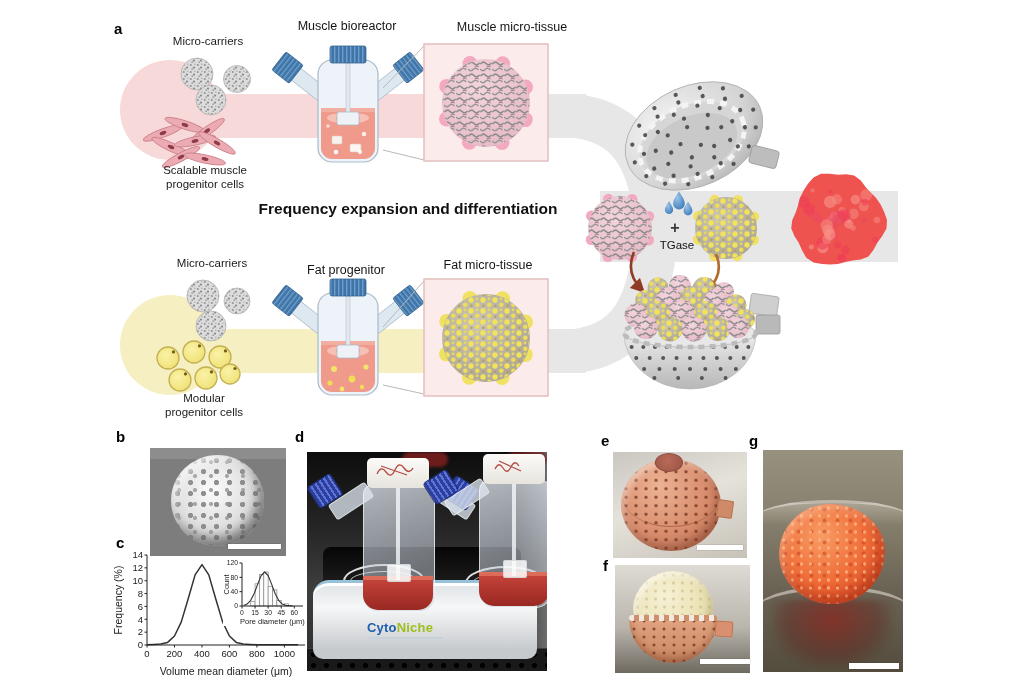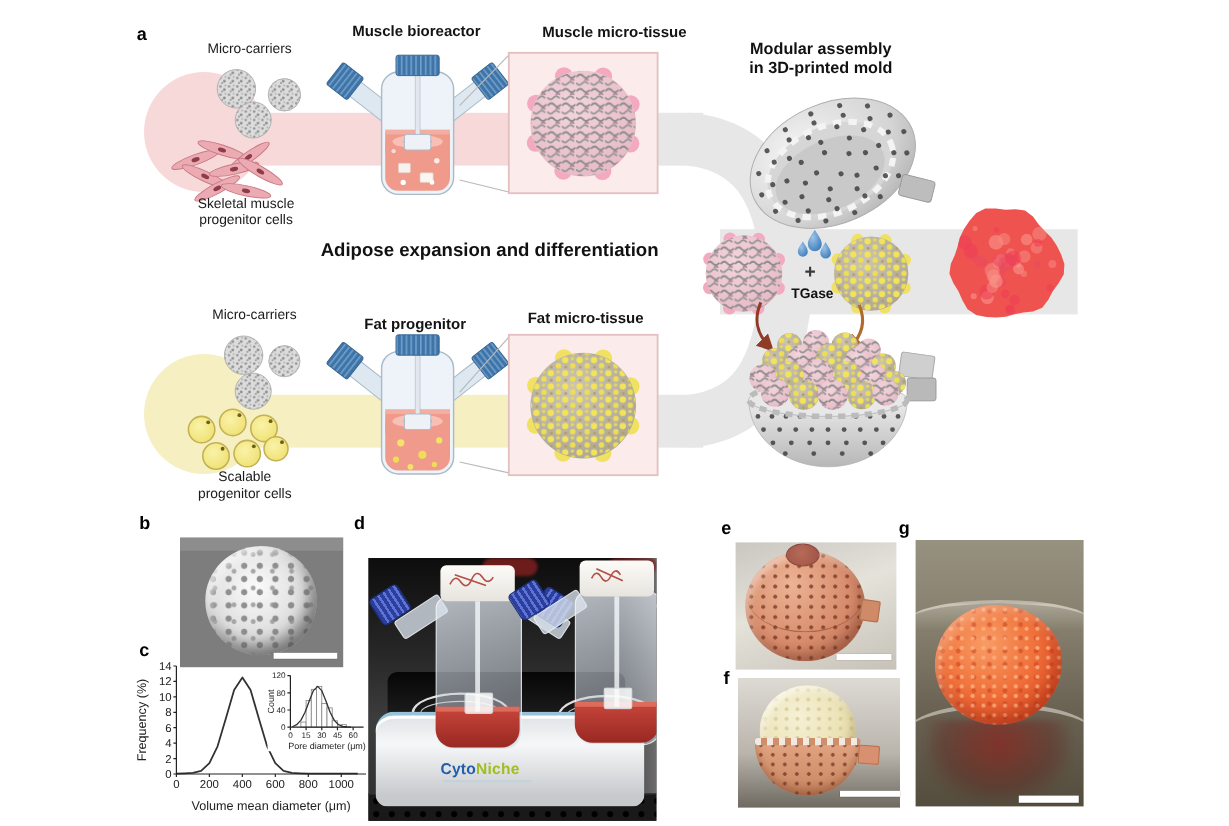--- a/index.html
+++ b/index.html
@@ -1,25 +1,25 @@
 <!DOCTYPE html>
 <html style="--c-path-pink: #f7d9da; --c-path-yellow: #f6efc2; --c-path-gray: #e7e7e7; --c-cap-blue: #3f74a8; --c-droplet-blue: #4a8cc8; --c-meatball-red: #ef5350; --c-brand-blue: #1f5fae; --c-brand-green: #9fbf1f; --c-muscle-pink: #ecc3cd; --c-fat-yellow: #f0e25e;"><head>
 <meta charset="utf-8">
 <style>
   html,body{margin:0;padding:0;background:#fff;}
   #fig{position:relative;width:1024px;height:688px;background:#fff;overflow:hidden;
        font-family:"Liberation Sans","DejaVu Sans",sans-serif;color:#1b1b1b;}
   #panelA{position:absolute;left:0;top:0;}
   .lbl{position:absolute;text-align:center;white-space:pre-line;line-height:1.22;
        font-size:11.5px;color:#1b1b1b;transform:translateX(-50%);}
-  .hd{font-weight:bold;font-size:12.5px;color:#141414;}
+  .hd{font-weight:normal;font-size:12.5px;color:#141414;}
   .big{font-weight:bold;font-size:13.5px;color:#111;}
   .scal{font-weight:bold;font-size:15.5px;color:#111;}
   .plus{font-weight:bold;font-size:16px;color:#3a3a3a;}
-  .tgase{font-weight:bold;font-size:11.5px;color:#111;}
+  .tgase{font-weight:normal;font-size:11.5px;color:#111;}
   .plett{position:absolute;font-weight:bold;font-size:15px;color:#000;}
   .pp{fill:var(--c-path-pink,#f7d9da);} .yp{fill:var(--c-path-yellow,#f6efc2);}
   .gp{fill:var(--c-path-gray,#e7e7e7);}
   .gps{stroke:var(--c-path-gray,#e7e7e7);stroke-width:44;fill:none;stroke-linecap:round;}
   .zoomline{stroke:#b9b9b9;stroke-width:1;}
   .tissuebox{fill:#fcebeb;stroke:#e4bfbf;stroke-width:1.5;}
   .sbar{position:absolute;height:5px;background:#fff;box-shadow:0 0 1px rgba(0,0,0,.4);}
   .panel-art{position:absolute;overflow:hidden;}
   
   #pb{left:150px;top:448px;width:136px;height:108px;background:#7d7d7d;}
@@ -29,21 +29,21 @@
       radial-gradient(circle,#8f8f8f 2.2px,transparent 3px),
       radial-gradient(circle,#a6a6a6 1.6px,transparent 2.4px),
       radial-gradient(circle at 45% 38%,#fbfbfb,#dedede 52%,#bcbcbc 78%,#9c9c9c);
     background-size:13px 11px,16px 14px,100% 100%;
     box-shadow:inset -5px -7px 12px rgba(55,55,55,.55),inset 4px 5px 8px rgba(255,255,255,.75);}
   
   #chart-main{position:absolute;left:113px;top:549px;}
   #chart-inset{position:absolute;left:223px;top:559px;background:#fff;}
   #chart-main text,#chart-inset text{fill:#222;font-family:"Liberation Sans","DejaVu Sans",sans-serif;}
   
-  #pd{left:307px;top:465px;width:240px;height:219px;background:#262626;}
+  #pd{left:307px;top:452px;width:240px;height:219px;background:#262626;text-align:right;}
   .pd-wall{position:absolute;inset:0;background:linear-gradient(180deg,#0d0d0d,#262626 35%,#3d3d3d 62%,#2e2e2e);}
   .pd-wall::after{content:"";position:absolute;right:0;top:0;width:30px;height:100%;
       background:linear-gradient(90deg,transparent,#6d6d6d);}
   .pd-bottle{position:absolute;background:#7e1f1f;border-radius:8px;filter:blur(1.5px);opacity:.85;}
   .pd-floor{position:absolute;left:0;top:196px;width:100%;height:23px;background:#191919;
       background-image:radial-gradient(circle,#000 2.2px,transparent 2.9px);background-size:13px 11px;
       border-top:1px solid #3c3c3c;}
   .pd-plate{position:absolute;left:16px;right:26px;top:95px;height:68px;border-radius:8px 8px 4px 4px;
       background:linear-gradient(#060606,#1d1d1d 55%,#2f2f2f);}
   .pd-ring{position:absolute;width:78px;height:30px;border:2px solid #dedede;border-radius:50%;}
@@ -569,29 +569,27 @@
           <circle cx="812.5502695728397" cy="190.41650387925785" r="2.094487430106144" fill="#f58b82" opacity="0.55"></circle>
           <circle cx="844.4428111708263" cy="215.3222912444045" r="6.359317175279985" fill="#ee3d55" opacity="0.55"></circle>
         </g>
       </g>
   </svg>
 
   <div class="plett" style="left:114px;top:20px">a</div>
   <div class="lbl" style="left:208px;top:34px">Micro-carriers</div>
   <div class="lbl hd" style="left:347px;top:19px">Muscle bioreactor</div>
   <div class="lbl hd" style="left:512px;top:20px">Muscle micro-tissue</div>
-  <div class="lbl" style="left:205px;top:163px">Skeletal muscle
+  <div class="lbl" style="left:205px;top:163px">Scalable muscle
 progenitor cells</div>
-  <div class="lbl big" style="left:684px;top:33px">Modular assembly
-in 3D-printed mold</div>
-  <div class="lbl scal" style="left:408px;top:200px">Adipose expansion and differentiation</div>
+  <div class="lbl scal" style="left:408px;top:200px">Frequency expansion and differentiation</div>
   <div class="lbl" style="left:212px;top:256px">Micro-carriers</div>
   <div class="lbl hd" style="left:346px;top:263px">Fat progenitor</div>
   <div class="lbl hd" style="left:488px;top:258px">Fat micro-tissue</div>
-  <div class="lbl" style="left:204px;top:391px">Scalable
+  <div class="lbl" style="left:204px;top:391px">Modular
 progenitor cells</div>
   <div class="lbl plus" style="left:675px;top:218px">+</div>
   <div class="lbl tgase" style="left:677px;top:238px">TGase</div>
 
   <div class="plett" style="left:116px;top:428px">b</div>
   <div id="pb" class="panel-art">
     <div class="band"></div>
     <div class="sphere"></div>
   </div>
   <div class="sbar" style="left:228px;top:544px;width:53px"></div>

